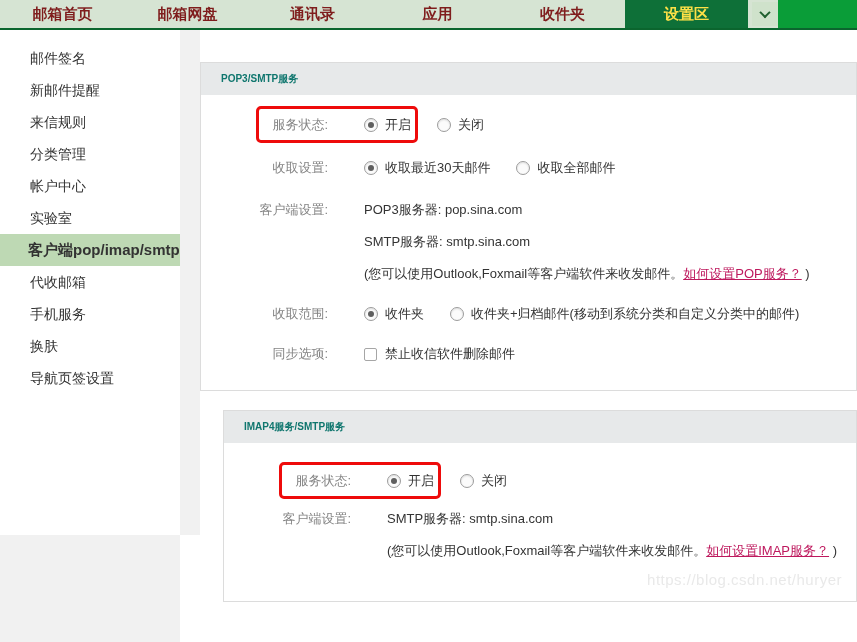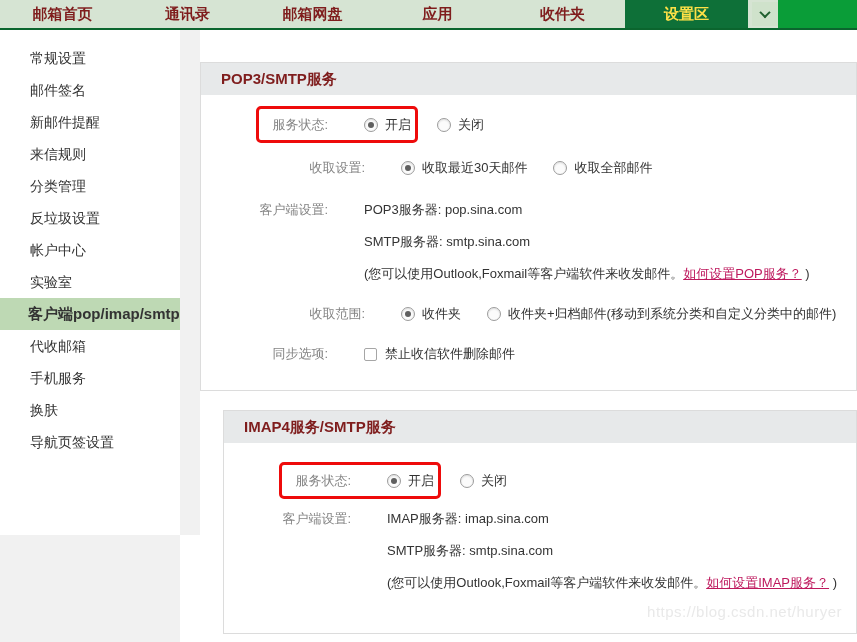--- a/index.html
+++ b/index.html
@@ -30,31 +30,31 @@
   .menu-item { height:32px; line-height:32px; padding-left:30px; font-size:14px;
     color:#333; white-space:nowrap; overflow:hidden; cursor:pointer; }
   .menu-item.active { background:#bed9b4; font-weight:bold; font-size:15px; padding-left:28px; }
 
   .content { flex:1; background:#fff; padding-top:32px; }
 
   
   .section { border:1px solid #dcdcdc; background:#fff; }
   .section + .section { margin-top:19px;margin-left:23px; }
   .sec-header { height:32px; line-height:32px; background:#e7e9ea; padding-left:20px;
-    font-size:15px; font-weight:bold; color:#7f1d1d; }
+    font-size:10px; font-weight:bold; color:#0f766e; }
   .sec-body { padding:16px 0 22px 0; font-size:13px; }
   .sec-body.imap { padding:24px 0 8px 0; }
 
   .row { display:flex; align-items:center; height:28px; position:relative; }
   .row.multi { align-items:flex-start; height:auto; }
   .lbl { width:127px; text-align:right; color:#848484; flex-shrink:0; margin-right:36px; }
   .row.multi .lbl { line-height:32px; }
   .lines { line-height:32px; }
 
-  .mb15 { margin-bottom:15px; } .mb12 { margin-bottom:12px;margin-left:37px; }
+  .mb15 { margin-bottom:15px; } .mb12 { margin-bottom:12px; }
   .mb10 { margin-bottom:10px; } .mb8 { margin-bottom:8px; }
 
   .opt { display:inline-flex; align-items:center; cursor:pointer; margin-right:26px; }
   .opt:last-child { margin-right:0; }
   .radio { width:14px; height:14px; border:1px solid #9c9c9c; border-radius:50%;
     background:#fbfbfb; display:inline-block; position:relative; margin-right:7px;
     box-shadow:inset 0 1px 2px rgba(0,0,0,.12); flex-shrink:0; }
   .radio.checked::after { content:""; position:absolute; left:3px; top:3px; right:3px; bottom:3px;
     border-radius:50%; background:#5f5f5f; }
   .checkbox { width:13px; height:13px; border:1px solid #a6a6a6; border-radius:2px;
@@ -66,41 +66,39 @@
   .link { color:#be185d; text-decoration:underline; cursor:pointer; }
 
   .watermark { text-align:right; padding-right:14px; margin-top:4px; height:22px;
     font-size:15px; color:#e9e9e9; letter-spacing:.5px; }
 </style>
 </head>
 <body>
 
 <div class="nav">
   <div class="nav-tab">邮箱首页</div>
+  <div class="nav-tab">邮箱网盘</div>
   <div class="nav-tab">通讯录</div>
-  <div class="nav-tab">邮箱网盘</div>
   <div class="nav-tab">应用</div>
   <div class="nav-tab">收件夹</div>
   <div class="nav-tab active">设置区</div>
   <div class="nav-caret-box">
     <span class="caret"></span>
   </div>
   <div class="nav-fill"></div>
 </div>
 
 <div class="main">
   <div class="left-rail">
     <div class="rail-top">
       <div class="menu">
-        <div class="menu-item">常规设置</div>
         <div class="menu-item">邮件签名</div>
         <div class="menu-item">新邮件提醒</div>
         <div class="menu-item">来信规则</div>
         <div class="menu-item">分类管理</div>
-        <div class="menu-item">反垃圾设置</div>
         <div class="menu-item">帐户中心</div>
         <div class="menu-item">实验室</div>
         <div class="menu-item active">客户端pop/imap/smtp</div>
         <div class="menu-item">代收邮箱</div>
         <div class="menu-item">手机服务</div>
         <div class="menu-item">换肤</div>
         <div class="menu-item">导航页签设置</div>
       </div>
       <div class="rail-gutter"></div>
     </div>
@@ -185,21 +183,20 @@
           </span>
           <span class="opt">
             <span class="radio"></span>
             <span>关闭</span>
           </span>
         </div>
 
         <div class="row multi">
           <span class="lbl">客户端设置:</span>
           <div class="lines">
-            <div>IMAP服务器: imap.sina.com</div>
             <div>SMTP服务器: smtp.sina.com</div>
             <div class="note">
               <span>(您可以使用Outlook,Foxmail等客户端软件来收发邮件。</span><a class="link">如何设置IMAP服务？</a><span> )</span>
             </div>
           </div>
         </div>
 
         <div class="watermark">https://blog.csdn.net/huryer</div>
       </div>
     </div>

